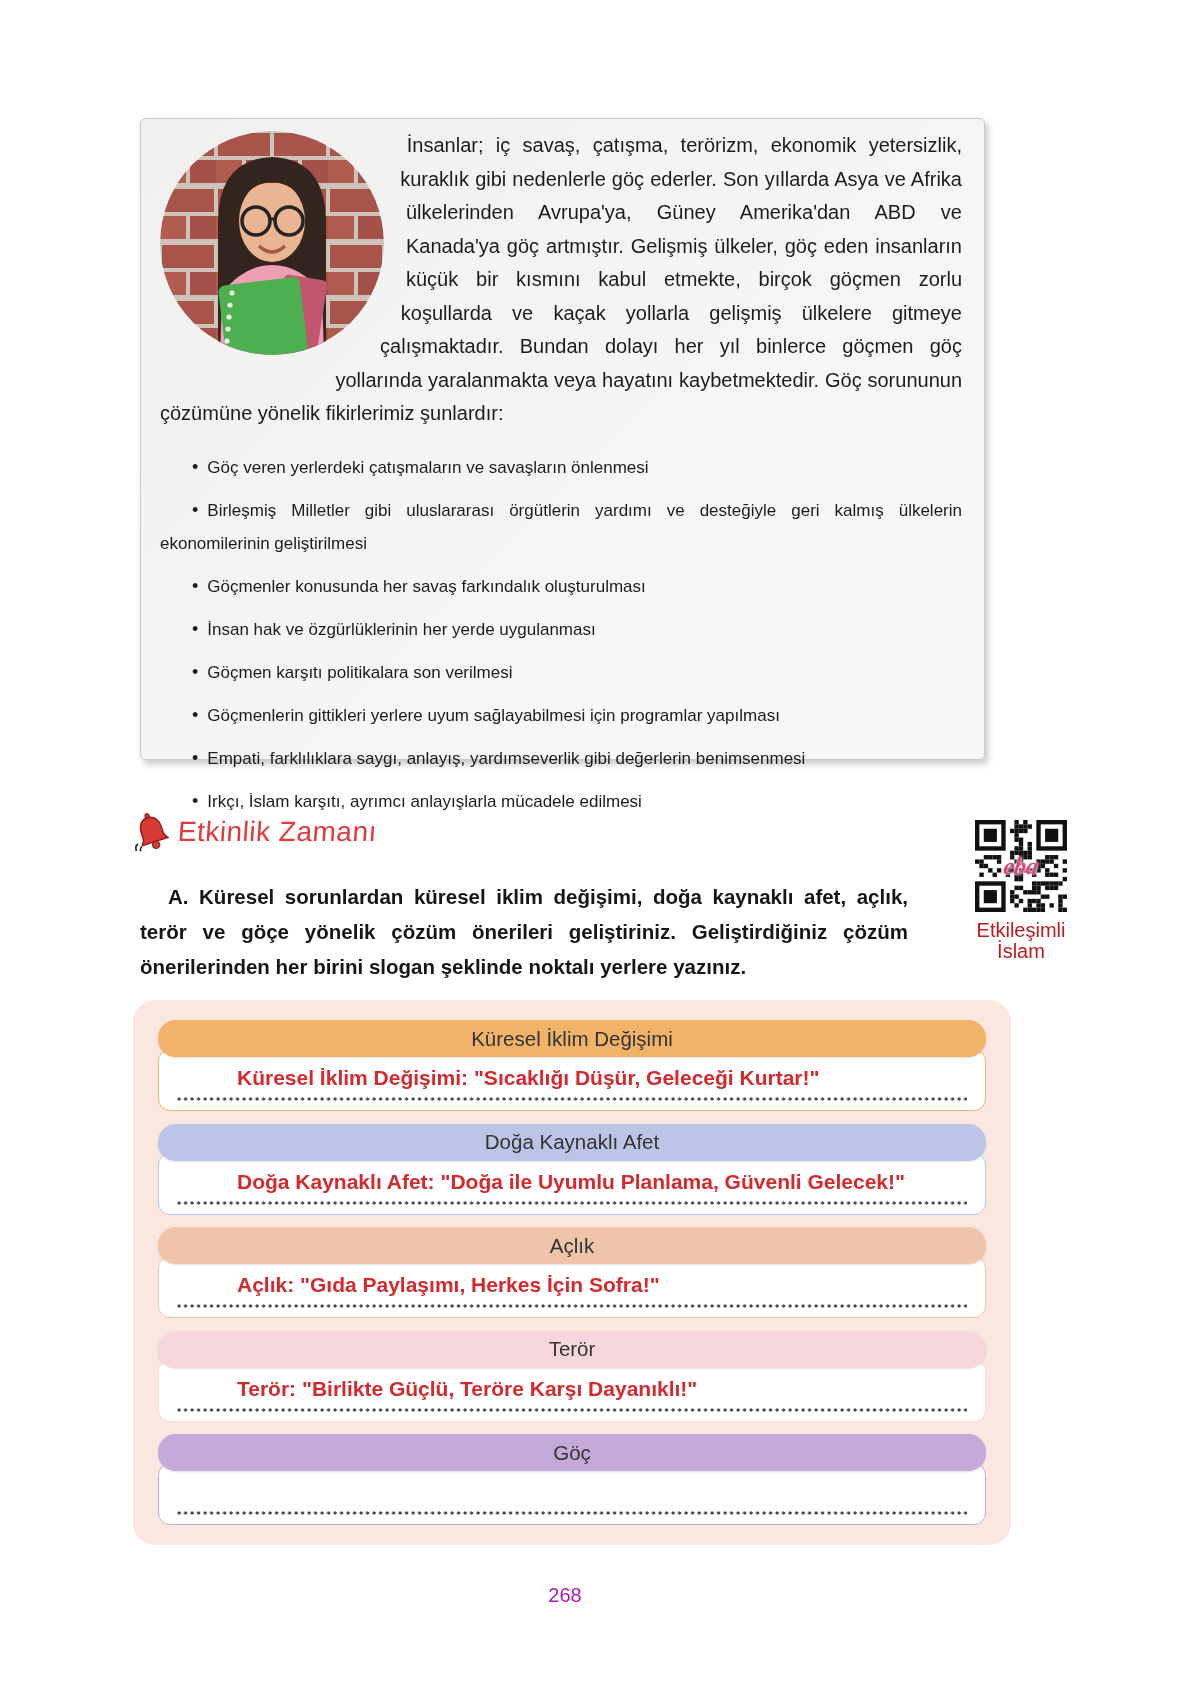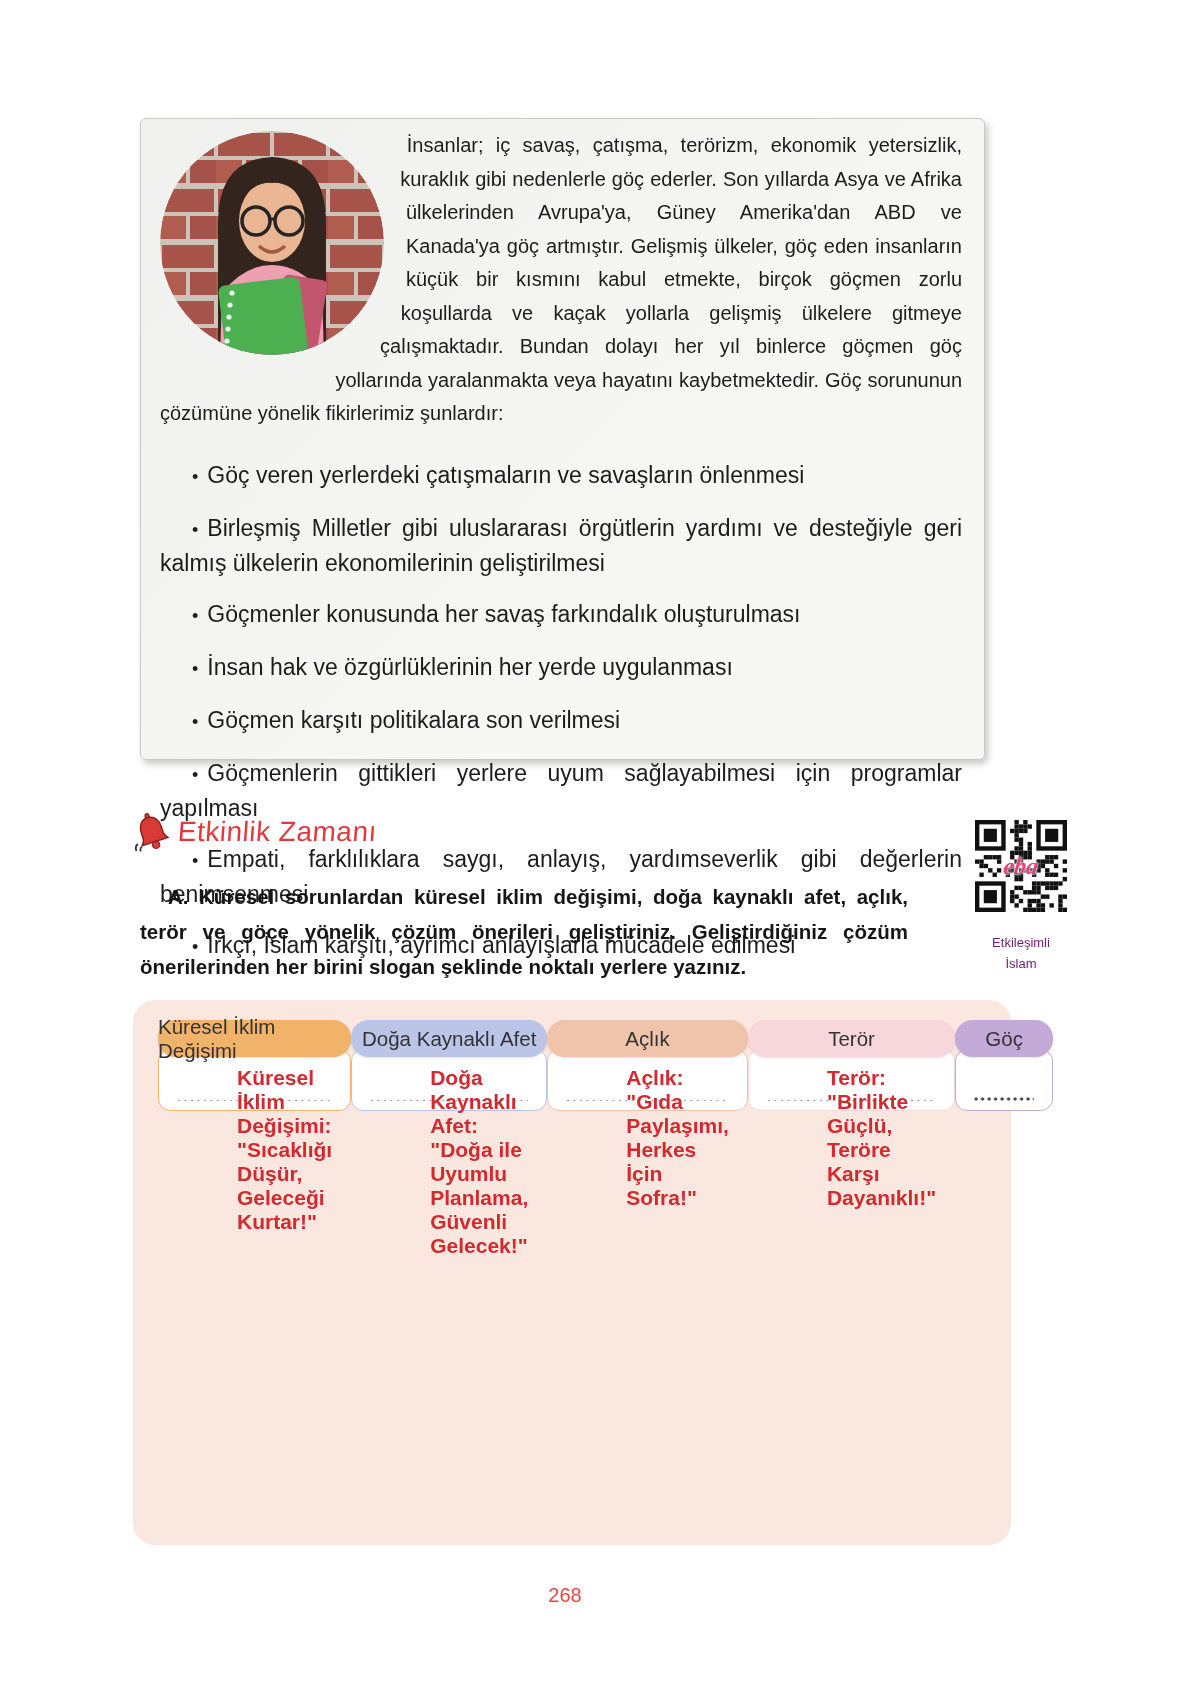--- a/index.html
+++ b/index.html
@@ -19,21 +19,21 @@
   .photo-wrap {
     float:left; width:224px; height:224px; border-radius:50%; overflow:hidden;
     shape-outside:circle(53%); margin:2px 22px 10px 0;
   }
   .intro {
     margin:0; font-size:20px; line-height:33.5px; text-align:justify;
     text-indent:28px; color:#1c1c1c;
   }
   .bullets { clear:none; padding-top:10px; }
   p.bullet {
-    margin:18px 0; font-size:23px; line-height:33px; text-align:justify;
+    margin:10px 0; font-size:17px; line-height:33px; text-align:justify;
     text-indent:32px; color:#1c1c1c;
   }
   p.bullet::before { content:"•\2002"; font-size:18px; }
 
   
   .activity-title-row {
     position:absolute; left:131px; top:810px;
     display:flex; align-items:center; gap:5px;
   }
   .activity-title {
@@ -46,28 +46,28 @@
     text-align:justify; text-indent:28px; color:#161616;
   }
   .qr-block { position:absolute; left:963px; top:820px; width:116px; text-align:center; }
   .qr-frame { position:relative; width:92px; height:92px; margin:0 auto; background:#fff; }
   .qr-logo {
     position:absolute; left:50%; top:50%; transform:translate(-50%,-50%) skewX(-8deg);
     font-family:"Liberation Serif", serif; font-style:italic; font-weight:bold;
     font-size:24px; color:#e0457b; text-shadow:0 0 3px #fff,0 0 2px #fff;
     pointer-events:none;
   }
-  .qr-caption { font-size:13px; line-height:21px; color:#701a75; margin-top:20px; }
+  .qr-caption { font-size:20px; line-height:21px; color:#b91c1c; margin-top:8px; }
 
   
   .boxes-wrap {
     position:absolute; left:133px; top:1000px; width:878px; height:545px;
     box-sizing:border-box; padding:20px 25px; border-radius:22px;
     background:#fae7df;
-    display:flex; flex-direction:row; justify-content:space-between;
+    display:flex; flex-direction:column; justify-content:space-between;
   }
   .box { position:relative; }
   .box-header {
     position:relative; z-index:2; height:37px; border-radius:18px;
     background:var(--c,#ccc);
     display:flex; align-items:center; justify-content:center;
     font-size:20.5px; color:#333;
     box-shadow:0 1px 2px rgba(0,0,0,0.12);
   }
   .box-body {
@@ -80,21 +80,21 @@
     font-size:21px; font-weight:600; color:#d22a2e;
   }
   .dots {
     height:4px; margin-top:3px;
     background-image:radial-gradient(circle at 2px 2px,#4a4a4a 1.4px,transparent 1.8px);
     background-size:6.5px 4px; background-repeat:repeat-x;
   }
 
   .page-number {
     position:absolute; left:0; top:1584px; width:1130px; text-align:center;
-    font-size:20px; color:#ef4444;
+    font-size:20px; color:#a21caf;
   }
 </style>
 </head>
 <body>
 
 <div class="canvas">
 
   <div class="reading-card">
     <div class="photo-wrap">
       <svg viewBox="0 0 224 224" width="224" height="224">

